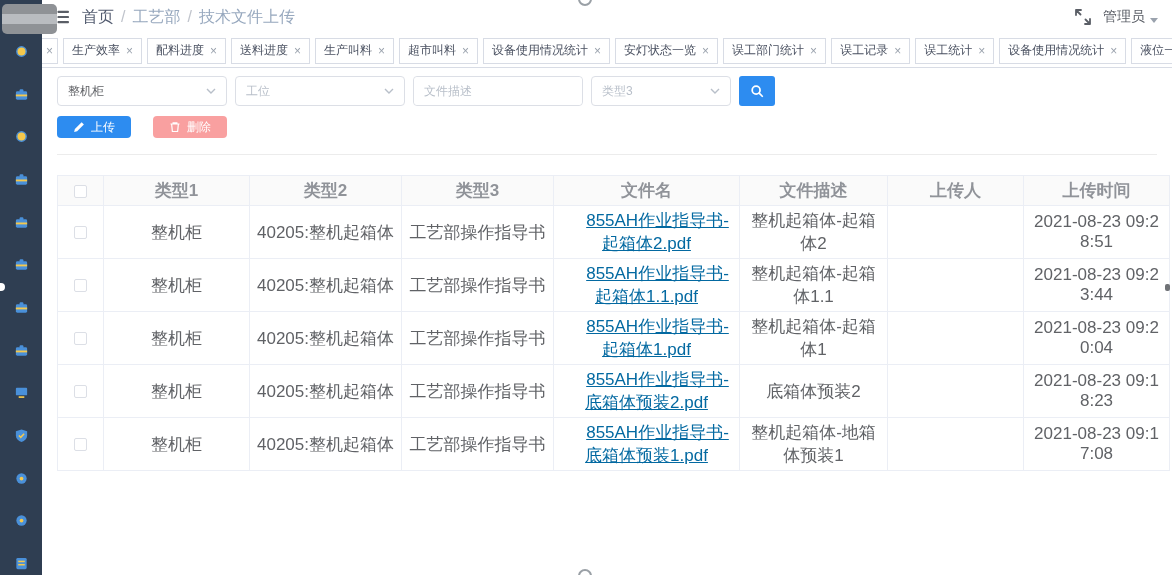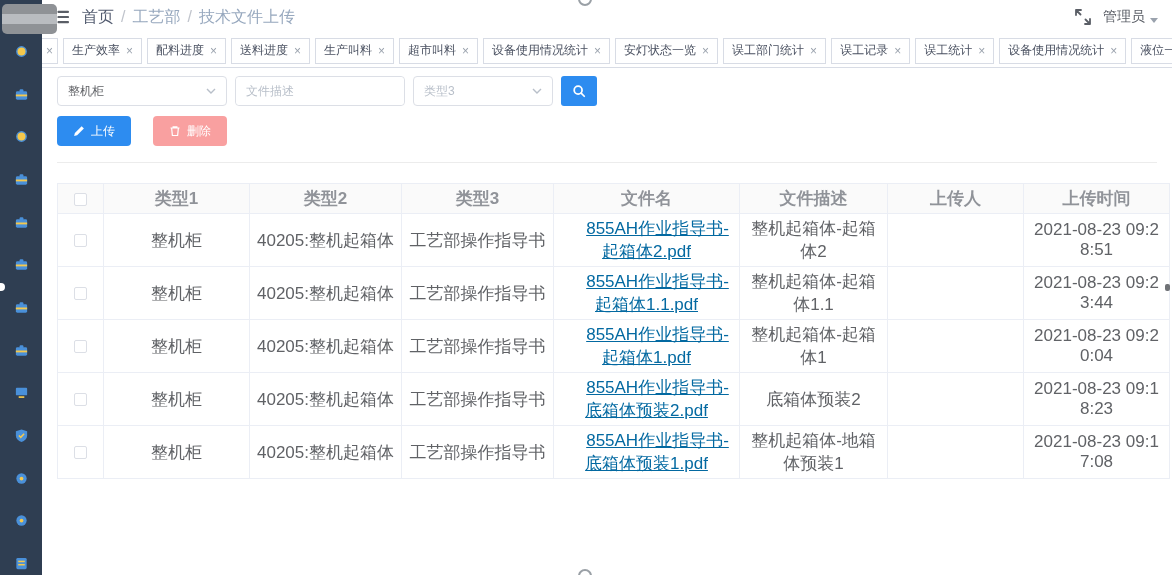--- a/index.html
+++ b/index.html
@@ -47,21 +47,21 @@
   .sel .val { color:#606266; } .sel .ph { color:#b8bfc9; }
   .sel svg { width:10px; height:10px; }
   .w1 { width:170px; } .w2 { width:170px; } .w3 { width:170px; } .w4 { width:140px; }
   .txt { padding:0; }
   .txt input { width:100%; height:100%; border:0; outline:0; padding:0 10px; font-size:12px; color:#606266;
     font-family:inherit; border-radius:4px; }
   .txt input::placeholder { color:#b8bfc9; }
   .btn-search { width:36px; height:30px; background:#2d8cf0; border:0; border-radius:3px; cursor:pointer;
     display:flex; align-items:center; justify-content:center; }
   .actionrow { display:flex; gap:22px; margin-top:10px; }
-  .btn { height:30px; border:0; border-radius:4px; font-size:12px; color:#fff; cursor:pointer;
+  .btn { height:22px; border:0; border-radius:4px; font-size:12px; color:#fff; cursor:pointer;
     display:inline-flex; align-items:center; gap:6px; padding:0 16px; font-family:inherit; }
   .btn-upload { background:#2d8cf0; }
   .btn-delete { background:#f9a0a0; }
   .divider { border-top:1px solid #ececec; margin-top:16px; }
 
   
   table { border-collapse:collapse; width:1112px; margin-top:20px; table-layout:fixed; }
   th, td { border:1px solid #ebeef5; font-size:17px; text-align:center; padding:3px 6px; word-break:break-all; }
   th { background:#fafafa; color:#909399; font-weight:bold; height:22px; }
   td { color:#606266; height:26px; background:#fff; }
@@ -298,20 +298,26 @@
 
     <div class="content">
 
       <div class="filters">
         <div class="sel w1">
           <span class="val">整机柜</span>
           <svg viewBox="0 0 10 10" fill="none" stroke="#b8bfc9" stroke-width="1.4">
               <path d="M1 3 L5 7 L9 3"></path>
             </svg>
         </div>
+        <div class="sel w2">
+          <span class="ph">工位</span>
+          <svg viewBox="0 0 10 10" fill="none" stroke="#b8bfc9" stroke-width="1.4">
+              <path d="M1 3 L5 7 L9 3"></path>
+            </svg>
+        </div>
         <div class="txt w3">
           <input value="" placeholder="文件描述" style="">
         </div>
         <div class="sel w4">
           <span class="ph">类型3</span>
           <svg viewBox="0 0 10 10" fill="none" stroke="#b8bfc9" stroke-width="1.4">
               <path d="M1 3 L5 7 L9 3"></path>
             </svg>
         </div>
         <button class="btn-search">

